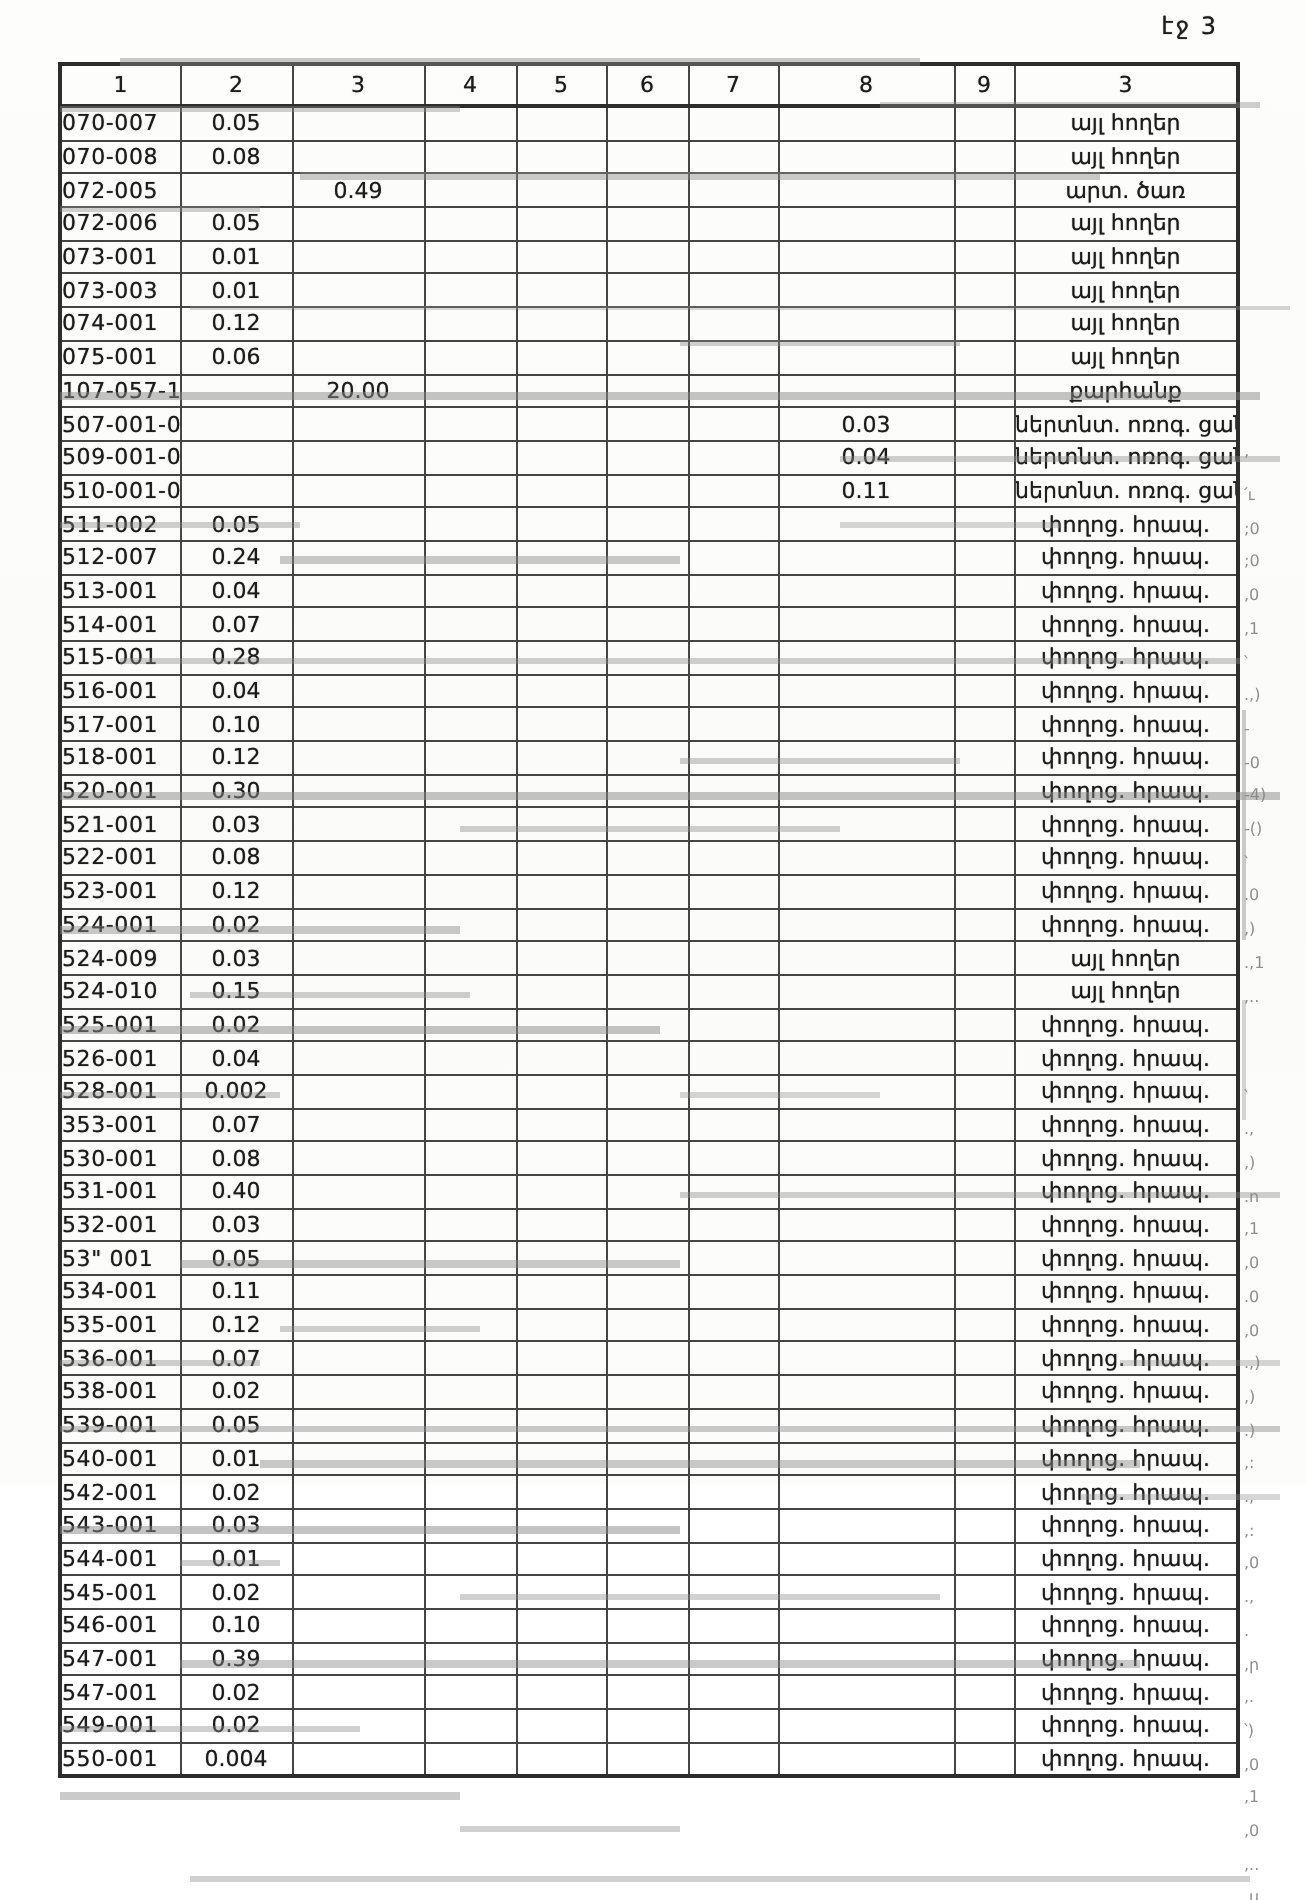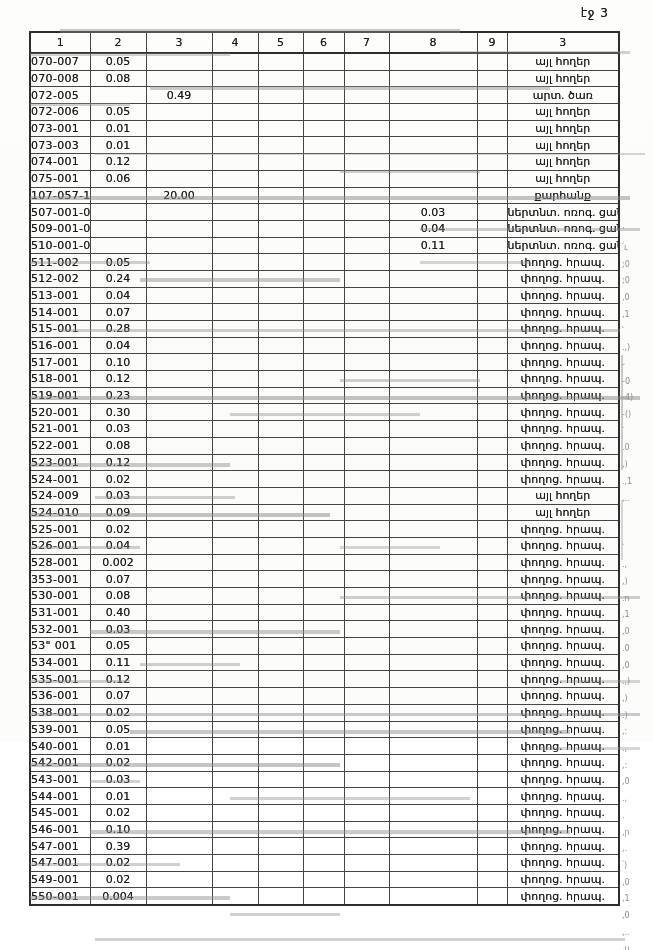--- a/index.html
+++ b/index.html
@@ -233,21 +233,21 @@
           <td class="col2"></td>
           <td class="col3"></td>
           <td class="col4"></td>
           <td class="col5"></td>
           <td class="col6"></td>
           <td class="col7"></td>
           <td class="col8"></td>
           <td class="col9">փողոց. հրապ.</td>
         </tr>
         <tr>
-          <td class="col0">512-002</td>
+          <td class="col0">512-007</td>
           <td class="col1">0.24</td>
           <td class="col2"></td>
           <td class="col3"></td>
           <td class="col4"></td>
           <td class="col5"></td>
           <td class="col6"></td>
           <td class="col7"></td>
           <td class="col8"></td>
           <td class="col9">փողոց. հրապ.</td>
         </tr>
@@ -317,32 +317,20 @@
           <td class="col2"></td>
           <td class="col3"></td>
           <td class="col4"></td>
           <td class="col5"></td>
           <td class="col6"></td>
           <td class="col7"></td>
           <td class="col8"></td>
           <td class="col9">փողոց. հրապ.</td>
         </tr>
         <tr>
-          <td class="col0">519-001</td>
-          <td class="col1">0.23</td>
-          <td class="col2"></td>
-          <td class="col3"></td>
-          <td class="col4"></td>
-          <td class="col5"></td>
-          <td class="col6"></td>
-          <td class="col7"></td>
-          <td class="col8"></td>
-          <td class="col9">փողոց. հրապ.</td>
-        </tr>
-        <tr>
           <td class="col0">520-001</td>
           <td class="col1">0.30</td>
           <td class="col2"></td>
           <td class="col3"></td>
           <td class="col4"></td>
           <td class="col5"></td>
           <td class="col6"></td>
           <td class="col7"></td>
           <td class="col8"></td>
           <td class="col9">փողոց. հրապ.</td>
@@ -402,21 +390,21 @@
           <td class="col3"></td>
           <td class="col4"></td>
           <td class="col5"></td>
           <td class="col6"></td>
           <td class="col7"></td>
           <td class="col8"></td>
           <td class="col9">այլ հողեր</td>
         </tr>
         <tr>
           <td class="col0">524-010</td>
-          <td class="col1">0.09</td>
+          <td class="col1">0.15</td>
           <td class="col2"></td>
           <td class="col3"></td>
           <td class="col4"></td>
           <td class="col5"></td>
           <td class="col6"></td>
           <td class="col7"></td>
           <td class="col8"></td>
           <td class="col9">այլ հողեր</td>
         </tr>
         <tr>

